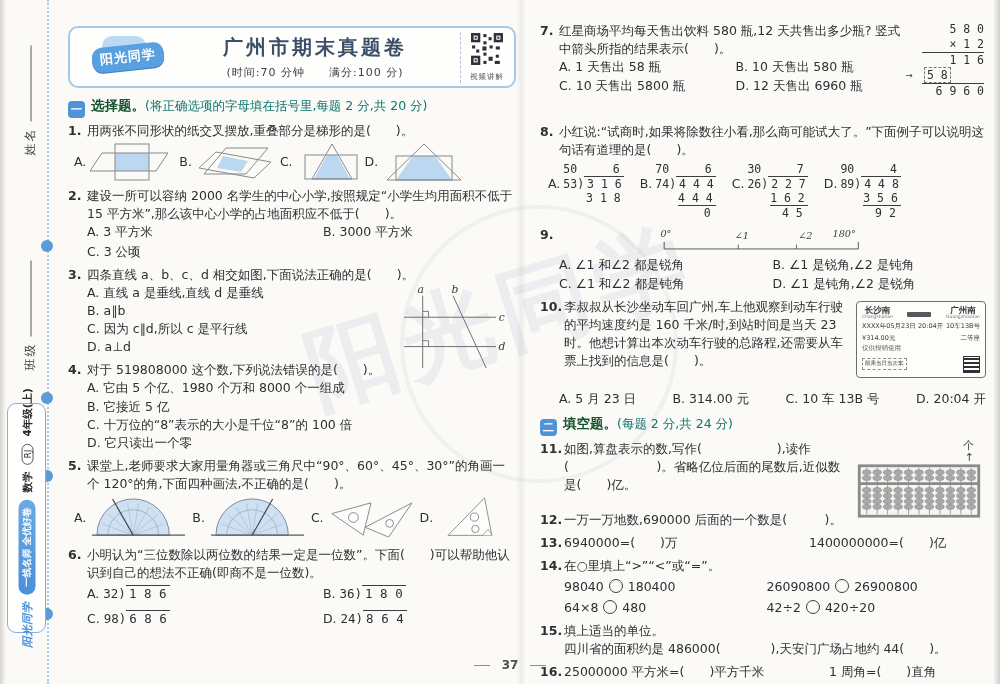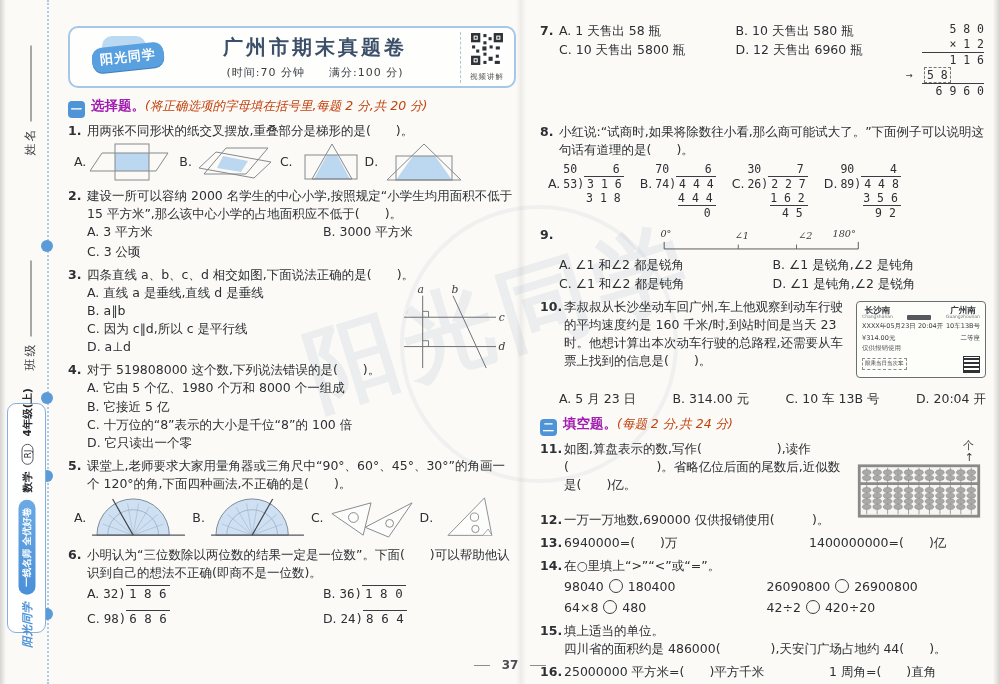--- a/index.html
+++ b/index.html
@@ -40,22 +40,22 @@
   .title-wrap{flex:1;text-align:center;}
   .title-wrap h1{margin:0;font-size:20px;letter-spacing:3px;color:#3c4f68;font-weight:800;}
   .hmeta{font-size:11px;color:#3a3e44;letter-spacing:1px;margin-top:3px;}
   .qr-wrap{flex:none;border-left:1px dashed #b2c4d6;padding-left:9px;margin-left:6px;text-align:center;}
   .qr-cap{font-size:7.5px;color:#555;margin-top:1px;letter-spacing:1px;}
 
   
   .sec-head{margin:6px 0 4px;}
   .sec-icon{display:inline-block;width:17px;height:17px;background:#4f94d6;color:#fff;border-radius:4px;
             font-size:11px;line-height:17px;text-align:center;margin-right:6px;vertical-align:-3px;font-weight:700;}
-  .sec-title{color:#a21caf;font-weight:800;font-size:13.5px;font-family:Liberation Serif, serif;}
-  .sec-desc{font-size:12.5px;color:#c2410c;font-style:italic;}
+  .sec-title{color:#14532d;font-weight:800;font-size:13.5px;font-family:Liberation Serif, serif;}
+  .sec-desc{font-size:12.5px;color:#0f766e;}
 
   
   .q{position:relative;margin-bottom:5px;}
   .qtext{display:block;padding-left:19px;position:relative;}
   .qn{position:absolute;left:0;top:0;font-weight:800;}
   .opt2{display:grid;grid-template-columns:55% 45%;padding-left:19px;row-gap:1px;}
   .optlist{padding-left:19px;}
   .optlist span{display:block;}
   .optrow{display:flex;align-items:center;gap:4px;padding-left:6px;margin-top:2px;}
   .optrow .optlab{flex:none;}
@@ -87,21 +87,21 @@
   .ldv-sub.ruled{border-bottom:1.1px solid #3a3d41;}
   .ldv-rem{padding-right:5px;}
 
   
   .q9dia{display:block;margin:1px auto 0;}
 
   
   .tkwrap{padding-right:138px;min-height:90px;}
   .ticket{position:absolute;right:0;top:3px;width:130px;border:1px solid #6b6e72;border-radius:4px;background:#fdfdfa;
           padding:4px 5px;font-size:6.5px;color:#36393d;box-sizing:border-box;}
-  .tk-row1{display:flex;justify-content:space-between;align-items:flex-end;}
+  .tk-row1{display:flex;justify-content:space-between;align-items:center;}
   .tk-city{display:flex;flex-direction:column;align-items:center;line-height:1.1;}
   .tk-city b{font-size:8.5px;}
   .tk-en{font-style:normal;font-size:4.5px;color:#777;}
   .tk-train{width:24px;height:5px;background:#55585c;margin-top:3px;border-radius:1px;}
   .tk-row2{display:flex;justify-content:space-between;margin-top:2px;white-space:nowrap;}
   .tk-note{margin-top:1px;color:#55585c;}
   .tk-row3{display:flex;justify-content:space-between;align-items:center;margin-top:2px;}
   .tk-dash{border:1px dashed #8a8d90;padding:1px 2px;font-size:5.5px;}
   .tk-qr{width:15px;height:15px;flex:none;background:
          repeating-linear-gradient(0deg,#2e3135 0 2px,#fff 2px 4px),
@@ -345,21 +345,21 @@
         <span><span>B.</span> <span class="mono">36)</span><span class="ldiv-dd">1 8 0</span></span>
         <span><span>C.</span> <span class="mono">98)</span><span class="ldiv-dd">6 8 6</span></span>
         <span><span>D.</span> <span class="mono">24)</span><span class="ldiv-dd">8 6 4</span></span>
       </div>
     </div>
   </main>
 
   <main class="right-col">
 
     <div class="q" style="padding-right:74px;min-height:96px;">
-      <span class="qtext"><b class="qn">7.</b></span>
+      <span class="qtext"><b class="qn">7.</b><span>红星商场平均每天售出饮料 580 瓶,12 天共售出多少瓶? 竖式中箭头所指的结果表示(　　)。</span></span>
       <div class="opt2" style="grid-template-columns:50% 50%;">
         <span>A. 1 天售出 58 瓶</span>
         <span>B. 10 天售出 580 瓶</span>
         <span>C. 10 天售出 5800 瓶</span>
         <span>D. 12 天售出 6960 瓶</span>
       </div>
       <div class="vmult">
         <div class="vm-line">5 8 0</div>
         <div class="vm-line vm-rule">× 1 2</div>
         <div class="vm-line">1 1 6</div>
@@ -516,21 +516,21 @@
             <use href="#abcol" x="88.4"></use>
           <use href="#abcol" x="99.6"></use>
             <use href="#abcol" x="110.8"></use>
             <use href="#abcol" x="122"></use>
           <line x1="2" y1="22" x2="130" y2="22" stroke="#8a8a8a" stroke-width="3"></line>
         </svg>
       </div>
     </div>
 
     <div class="q">
-      <span class="qtext" style="padding-left:24px;"><b class="qn">12.</b><span>一万一万地数,690000 仅供报销使用(　　　)。</span></span>
+      <span class="qtext" style="padding-left:24px;"><b class="qn">12.</b><span>一万一万地数,690000 后面的一个数是(　　　)。</span></span>
     </div>
 
     <div class="q">
       <span class="qtext" style="padding-left:24px;"><b class="qn">13.</b><span style="display:inline-grid;grid-template-columns:245px auto;width:100%;">
             <span>6940000=(　　)万</span>
             <span>1400000000=(　　)亿</span>
           </span></span>
     </div>
 
     <div class="q">

